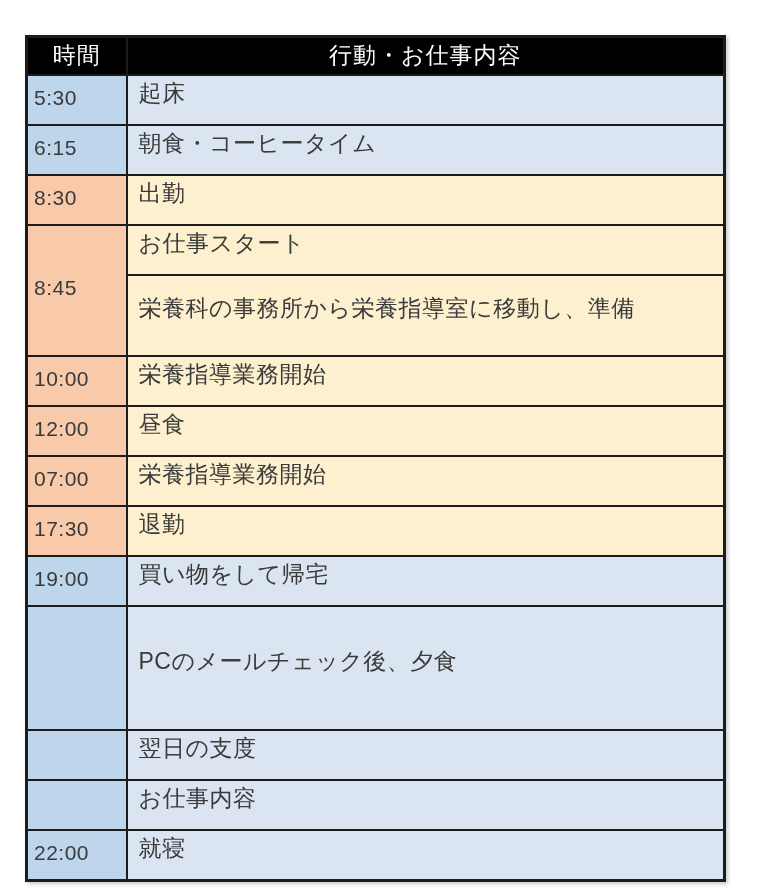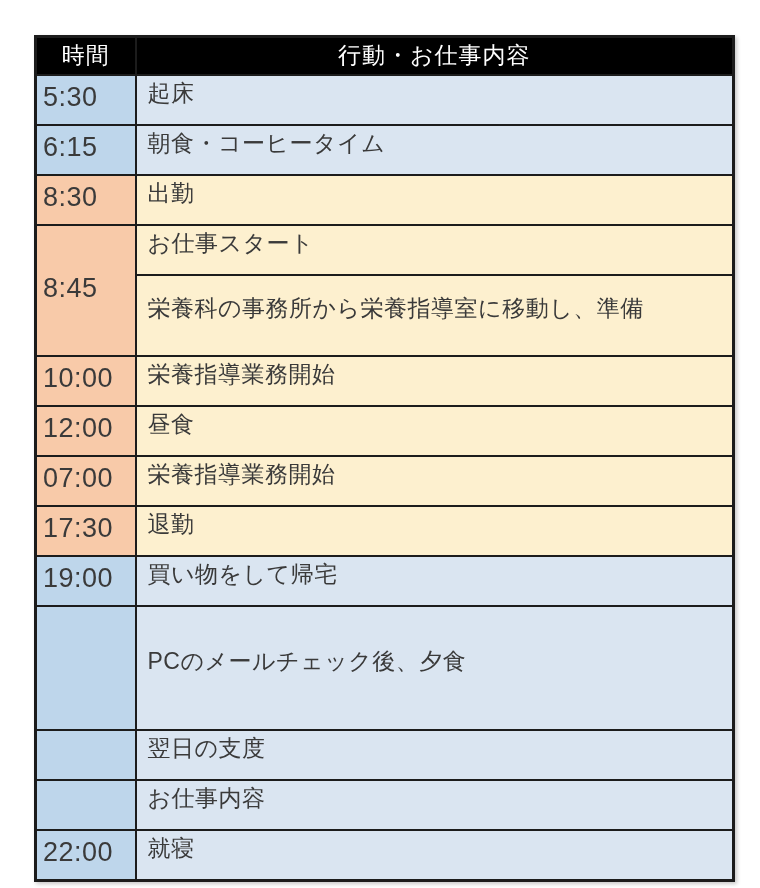--- a/index.html
+++ b/index.html
@@ -11,21 +11,21 @@
     --content-cream:#fdf0cf;
     --border:#1c1c1c;
     --text:#3a3a3a;
   }
   *{margin:0;padding:0;box-sizing:border-box;}
   html,body{width:760px;height:888px;background:#ffffff;overflow:hidden;}
   body{font-family:"Liberation Sans","DejaVu Sans",sans-serif;color:var(--text);}
 
   table.schedule{
     position:absolute;
-    left:34px;
+    left:25px;
     top:35px;
     width:698px;
     border-collapse:collapse;
     table-layout:fixed;
     border:3px solid var(--border);
     box-shadow:2px 2px 4px rgba(0,0,0,0.22);
   }
   col.time-col{width:100px;}
   col.activity-col{width:598px;}
 
@@ -38,21 +38,21 @@
   tr.header-row th{
     height:38px;
     background:var(--header-bg);
     color:var(--header-text);
     font-size:23px;
     font-weight:normal;
     text-align:center;
     letter-spacing:1px;
   }
   td.time-cell{
-    font-size:27px;
+    font-size:21px;
     padding:2px 4px 6px 6px;
     letter-spacing:0.5px;
   }
   td.activity-cell{
     font-size:23px;
     padding:2px 6px 15px 11px;
     letter-spacing:0.5px;
   }
   tr.scheme-blue td.time-cell{background:var(--time-blue);}
   tr.scheme-blue td.activity-cell{background:var(--content-blue);}

